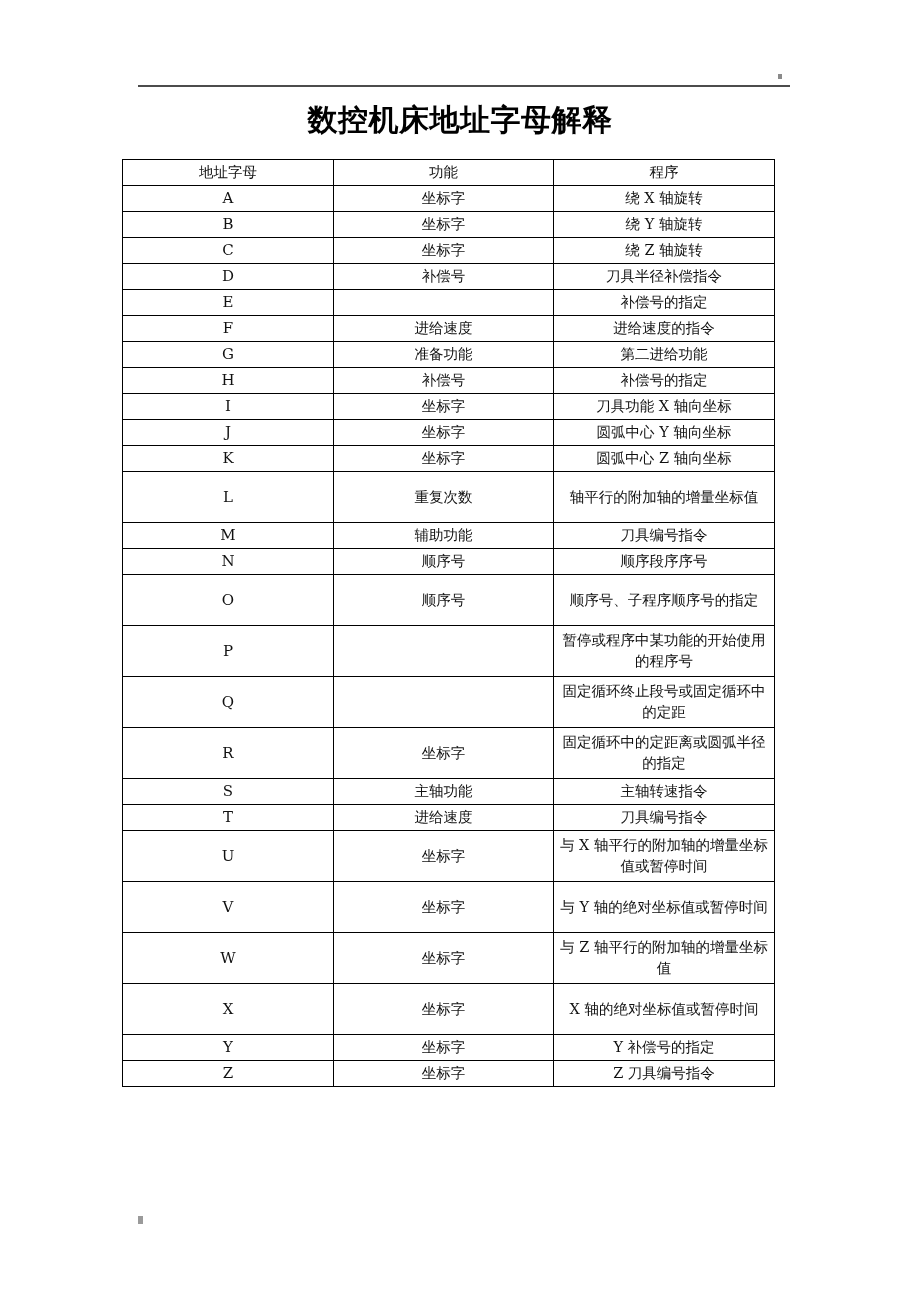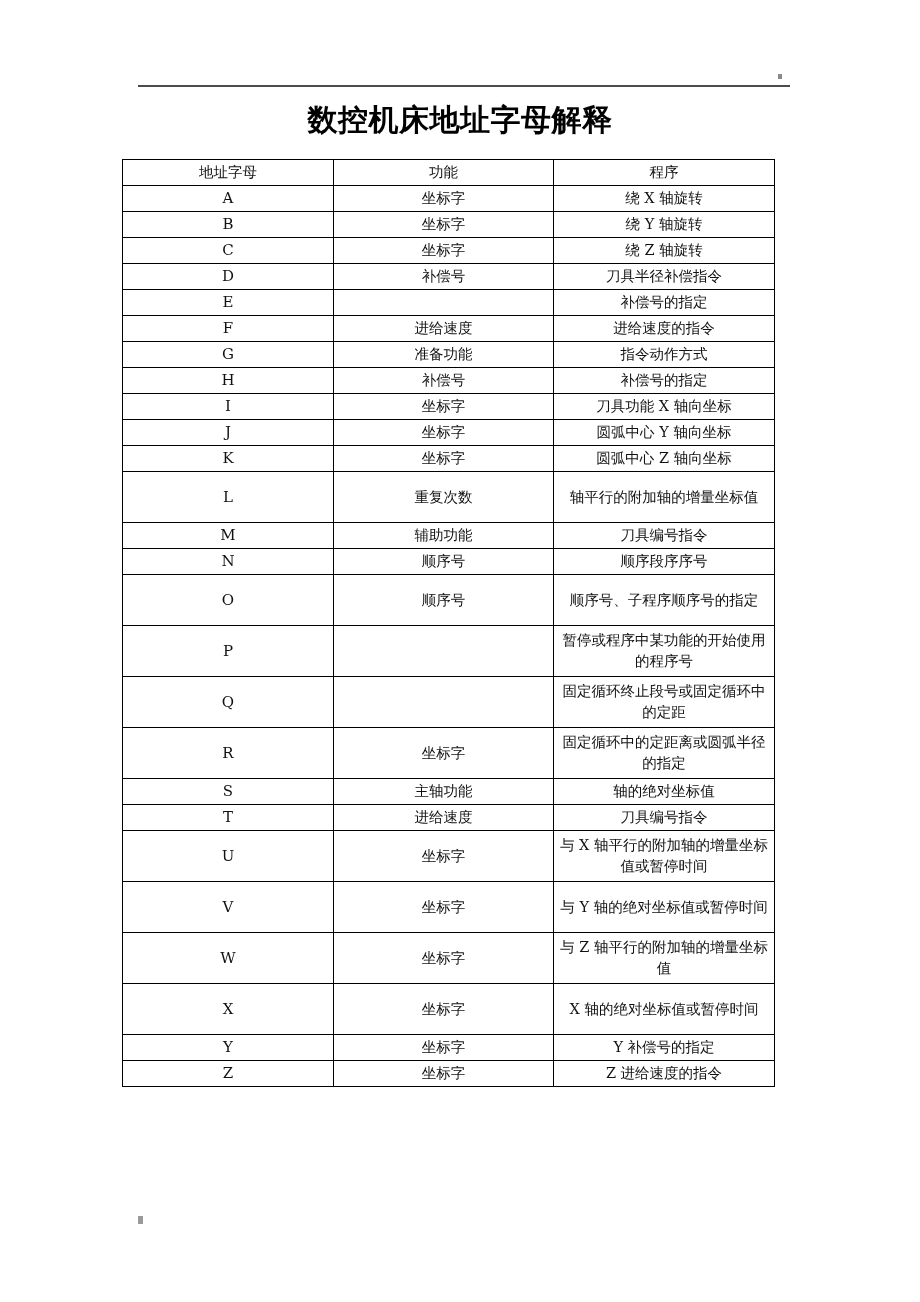--- a/index.html
+++ b/index.html
@@ -170,21 +170,21 @@
             <td>补偿号的指定</td>
           </tr>
           <tr>
             <td class="letter-cell">F</td>
             <td>进给速度</td>
             <td>进给速度的指令</td>
           </tr>
           <tr>
             <td class="letter-cell">G</td>
             <td>准备功能</td>
-            <td>指令动作方式</td>
+            <td>第二进给功能</td>
           </tr>
           <tr>
             <td class="letter-cell">H</td>
             <td>补偿号</td>
             <td>补偿号的指定</td>
           </tr>
           <tr>
             <td class="letter-cell">I</td>
             <td>坐标字</td>
             <td>刀具功能 X 轴向坐标</td>
@@ -230,21 +230,21 @@
             <td>固定循环终止段号或固定循环中的定距</td>
           </tr>
           <tr class="tall">
             <td class="letter-cell">R</td>
             <td>坐标字</td>
             <td>固定循环中的定距离或圆弧半径的指定</td>
           </tr>
           <tr>
             <td class="letter-cell">S</td>
             <td>主轴功能</td>
-            <td>轴的绝对坐标值</td>
+            <td>主轴转速指令</td>
           </tr>
           <tr>
             <td class="letter-cell">T</td>
             <td>进给速度</td>
             <td>刀具编号指令</td>
           </tr>
           <tr class="tall">
             <td class="letter-cell">U</td>
             <td>坐标字</td>
             <td>与 X 轴平行的附加轴的增量坐标值或暂停时间</td>
@@ -265,21 +265,21 @@
             <td>X 轴的绝对坐标值或暂停时间</td>
           </tr>
           <tr>
             <td class="letter-cell">Y</td>
             <td>坐标字</td>
             <td>Y 补偿号的指定</td>
           </tr>
           <tr>
             <td class="letter-cell">Z</td>
             <td>坐标字</td>
-            <td>Z 进给速度的指令</td>
+            <td>Z 刀具编号指令</td>
           </tr>
         </tbody>
     </table>
   </div>
 
   <div class="footer-mark">·</div>
 
 </div>
 
 </body></html>

